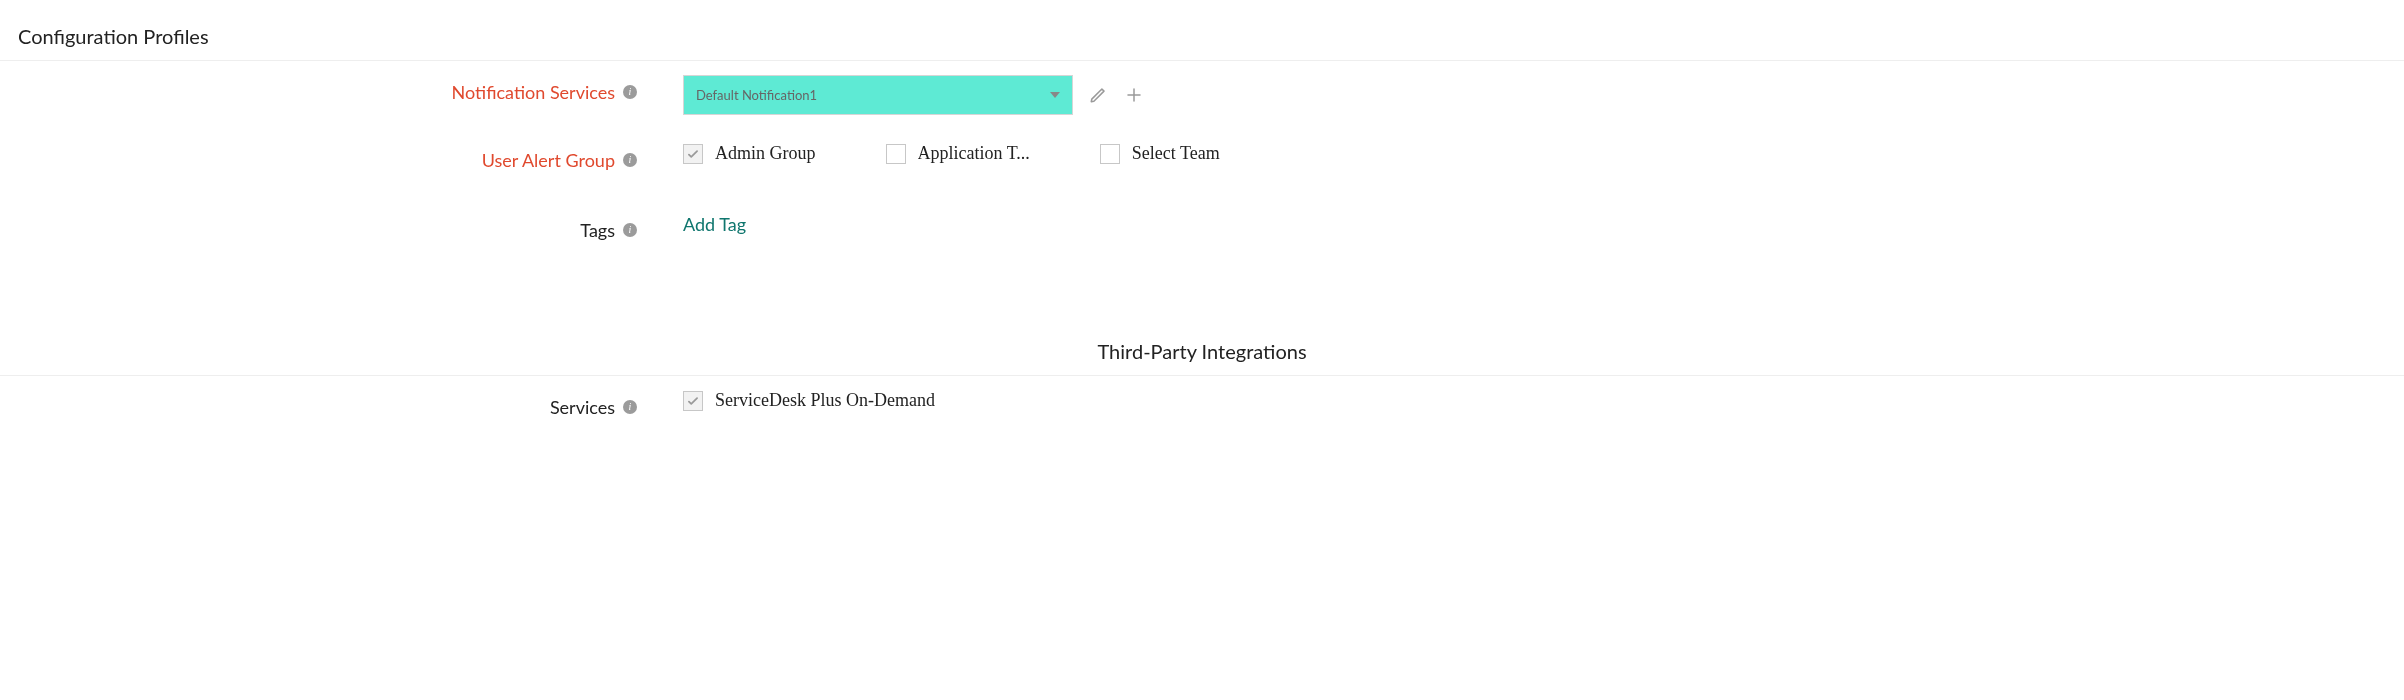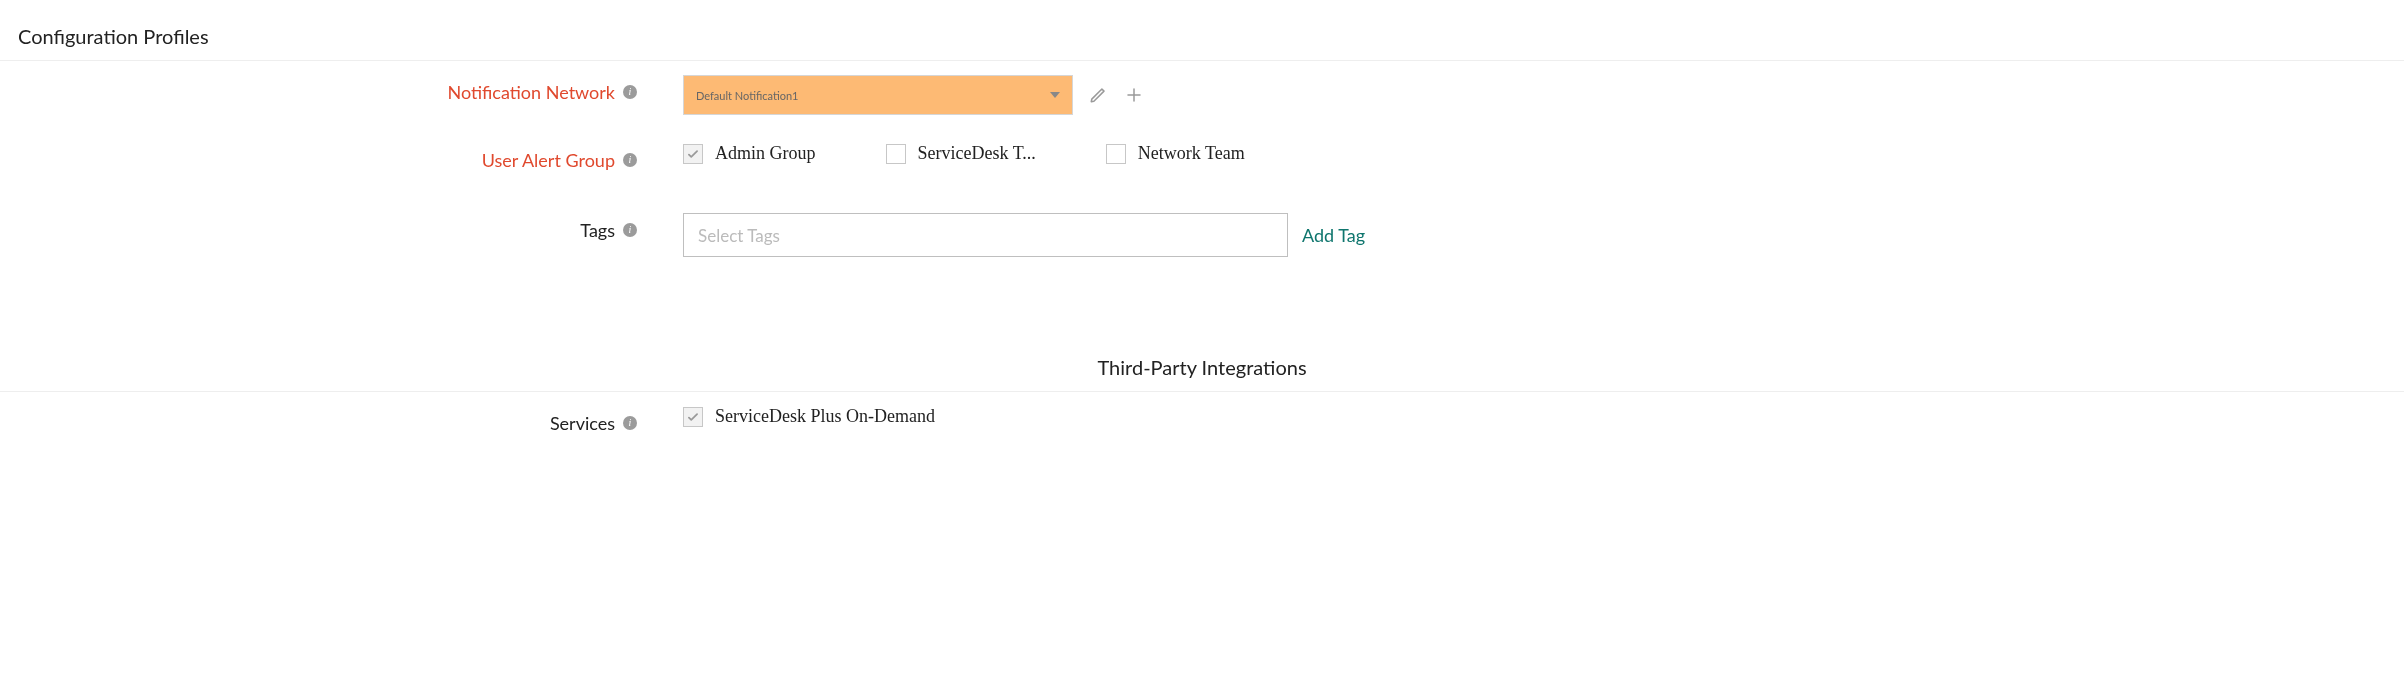--- a/index.html
+++ b/index.html
@@ -53,22 +53,22 @@
     flex-wrap: wrap;
   }
 
   
   .select {
     width: 390px; height: 40px;
     border: 1px solid #d6d6d6;
     display: flex; align-items: center; justify-content: space-between;
     padding: 0 12px;
     color: #666;
-    font-size: 11px;
-    background: #fdba74;
+    font-size: 13px;
+    background: #5eead4;
   }
   .caret {
     width: 0; height: 0;
     border-left: 5px solid transparent;
     border-right: 5px solid transparent;
     border-top: 6px solid #888;
   }
   .icon-btn {
     width: 22px; height: 22px;
     display: flex; align-items: center; justify-content: center;
@@ -112,21 +112,21 @@
 </style>
 </head>
 <body>
 
 <div class="page">
 
   <div class="section-title">Configuration Profiles</div>
 
   <div class="form-row">
     <div class="label-col required">
-      <span>Notification Network</span>
+      <span>Notification Services</span>
       <span class="info-icon">i</span>
     </div>
     <div class="field-col">
       <div class="select">
         <span>Default Notification1</span>
         <span class="caret"></span>
       </div>
       <span class="icon-btn">
         <svg viewBox="0 0 24 24">
           <path d="M3 21l3.5-.7L20 6.8l-2.8-2.8L3.7 17.5 3 21z" fill="none" stroke="#9a9a9a" stroke-width="2" stroke-linejoin="round"></path>
@@ -152,41 +152,38 @@
             <svg viewBox="0 0 24 24">
                 <path d="M5 13l4 4L19 7" fill="none" stroke-width="3" stroke-linecap="round" stroke-linejoin="round"></path>
               </svg>
           </span>
           <span class="cb-label">Admin Group</span>
         </label>
         <label class="cb-item">
           <span class="checkbox">
             
           </span>
-          <span class="cb-label">ServiceDesk T...</span>
+          <span class="cb-label">Application T...</span>
         </label>
         <label class="cb-item">
           <span class="checkbox">
             
           </span>
-          <span class="cb-label">Network Team</span>
+          <span class="cb-label">Select Team</span>
         </label>
       </div>
     </div>
   </div>
 
   <div class="form-row" style="padding-top:28px;">
     <div class="label-col normal">
       <span>Tags</span>
       <span class="info-icon">i</span>
     </div>
     <div class="field-col">
-      <div class="tags-input">
-        <span>Select Tags</span>
-      </div>
       <span class="link">Add Tag</span>
     </div>
   </div>
 
   <div class="section-title gap-top">Third-Party Integrations</div>
 
   <div class="form-row">
     <div class="label-col normal">
       <span>Services</span>
       <span class="info-icon">i</span>

